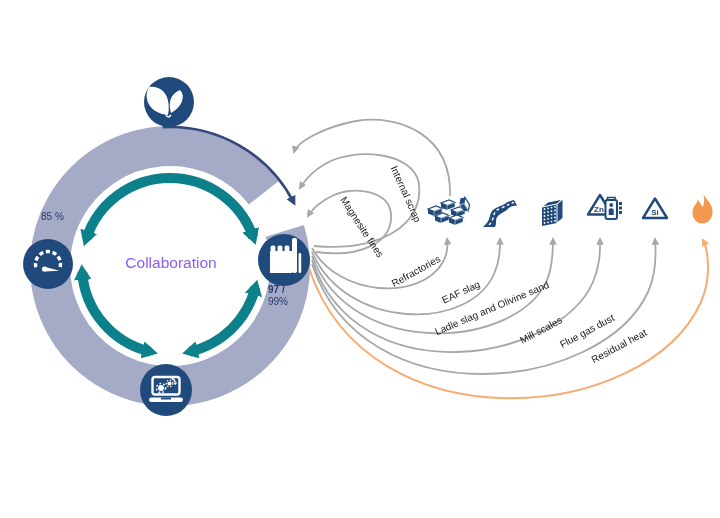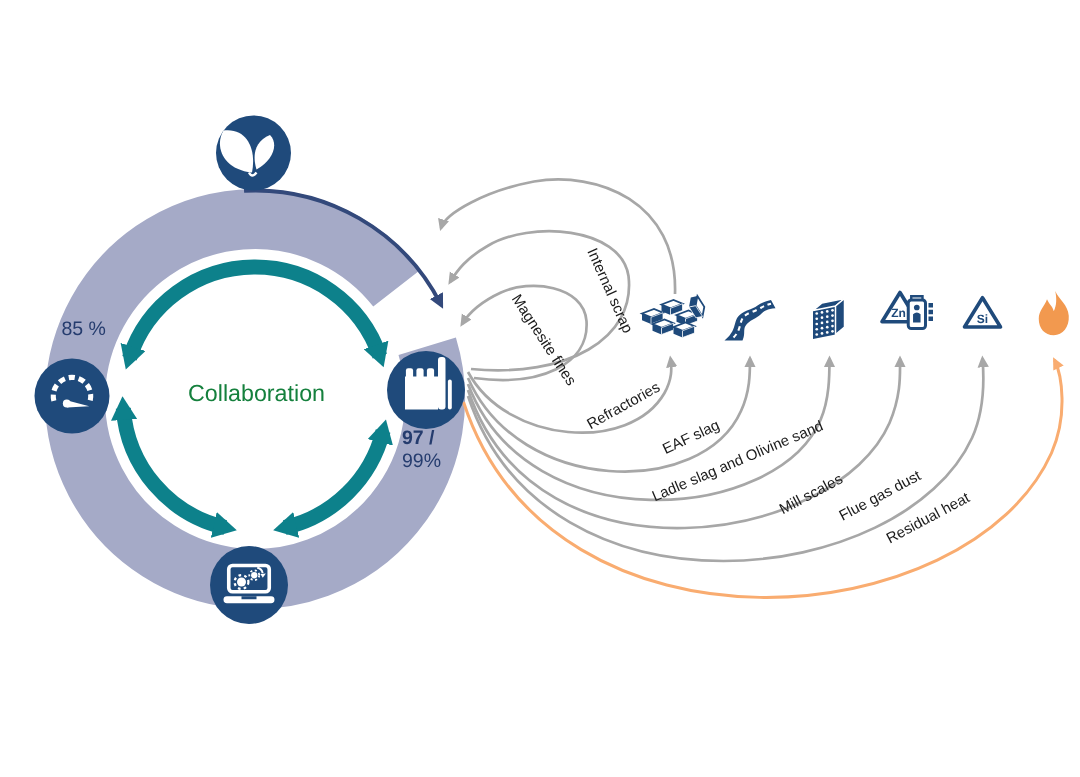--- a/index.html
+++ b/index.html
@@ -1,21 +1,21 @@
 <!DOCTYPE html>
 <html><head>
 <meta charset="utf-8">
 <style>
   html,body{margin:0;padding:0;background:#fff;}
   body{width:720px;height:518px;overflow:hidden;font-family:"Liberation Sans",sans-serif;}
   .stage{position:relative;width:720px;height:518px;background:#fff;}
   .stage svg{position:absolute;left:0;top:0;}
   .center-label{position:absolute;left:171px;top:263px;transform:translate(-50%,-50%);
-    font-size:15.5px;color:#15803d;white-space:nowrap;}
-  .value-text{position:absolute;font-size:13px;color:#253c6e;white-space:nowrap;line-height:1.18;}
+    font-size:15.5px;color:#8b5cf6;white-space:nowrap;}
+  .value-text{position:absolute;font-size:10px;color:#253c6e;white-space:nowrap;line-height:1.18;}
   .gauge-value{left:41px;top:211px;}
   .factory-value{left:268px;top:284px;}
   .arc-label{position:absolute;font-size:10px;color:#1a1a1a;white-space:nowrap;
     transform-origin:center center;}
   .lbl-internal-scrap{left:406px;top:194px;transform:translate(-50%,-50%) rotate(66deg);}
   .lbl-magnesite-fines{left:362px;top:227px;transform:translate(-50%,-50%) rotate(57deg);}
   .lbl-refractories{left:416px;top:271px;transform:translate(-50%,-50%) rotate(-29deg);}
   .lbl-eaf-slag{left:461px;top:292px;transform:translate(-50%,-50%) rotate(-25deg);}
   .lbl-ladle-slag{left:492px;top:308px;transform:translate(-50%,-50%) rotate(-23deg);}
   .lbl-mill-scales{left:541px;top:330px;transform:translate(-50%,-50%) rotate(-28deg);}

